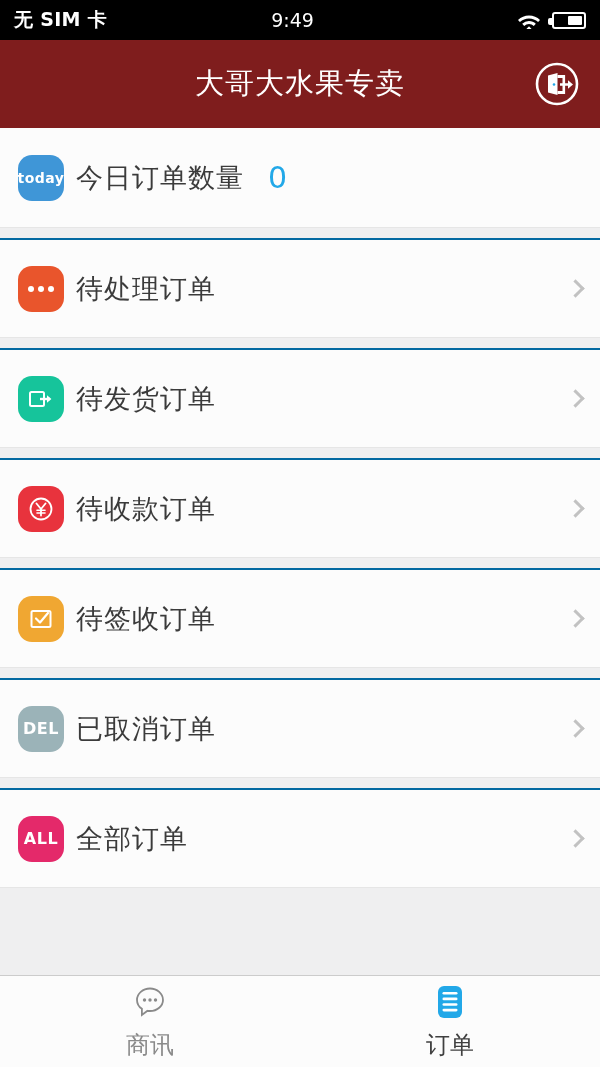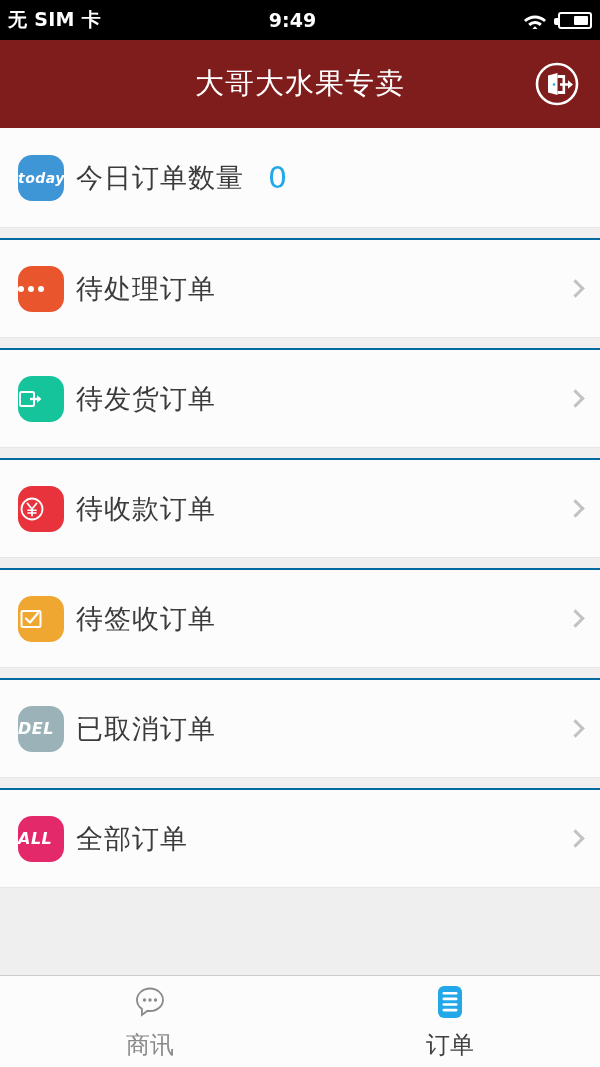--- a/index.html
+++ b/index.html
@@ -6,26 +6,26 @@
   html, body {
     width:600px; height:1067px;
     font-family:"DejaVu Sans","Liberation Sans",sans-serif;
     background:#efefef; overflow:hidden;
   }
   .phone { width:600px; height:1067px; position:relative; display:flex; flex-direction:column; background:#efeff0; }
 
   
   .statusbar {
     height:40px; background:#000; color:#fff; flex:0 0 40px;
-    display:flex; align-items:center; padding:0 8px; position:relative;
+    display:flex; align-items:center; padding:0 14px; position:relative;
   }
   .sb-carrier { font-size:19px; font-weight:bold; letter-spacing:.3px; }
   .sb-time {
     position:absolute; left:0; right:15px; text-align:center;
-    font-size:19px; font-weight:bold; pointer-events:none;
+    font-size:19px; font-weight:normal; pointer-events:none;
   }
   .sb-right { margin-left:auto; display:flex; align-items:center; gap:10px; }
   .wifi { width:26px; height:19px; position:relative; }
   .battery { width:34px; height:17px; border:2px solid #fff; border-radius:3px; position:relative; display:flex; align-items:center; }
   .battery::after {
     content:""; position:absolute; left:-6px; top:4px; width:4px; height:7px;
     background:#fff; border-radius:2px 0 0 2px;
   }
   .battery-fill { height:9px; background:#fff; margin-left:auto; margin-right:2px; border-radius:1px; }
 
@@ -44,22 +44,22 @@
   .list { flex:1 1 auto; background:#efeff0; overflow:hidden; }
   .gap { height:10px; background:#efeff0; }
   .row {
     height:100px; background:#fcfcfc; display:flex; align-items:center;
     padding:0 18px 0 18px; cursor:pointer; position:relative;
     border-top:2px solid #0369a1; border-bottom:1px solid #e6e6e6;
   }
   .row.first { border-top:none; }
   .icon-sq {
     width:46px; height:46px; border-radius:14px; flex:0 0 46px;
-    display:flex; align-items:center; 
-    color:#fff; position:relative;font-style:italic;
+    display:flex; align-items:center; justify-content:center;
+    color:#fff; position:relative;
   }
   .icon-text { font-size:16px; font-weight:bold; letter-spacing:.5px; }
   .icon-text.small { font-size:14px; font-weight:bold; }
   .row-label {
     margin-left:12px; font-size:27px; color:#3b3b3b; letter-spacing:1px;
   }
   .row-count { margin-left:24px; font-size:30px; color:#22a8e8; }
   .chev {
     margin-left:auto; width:13px; height:13px;
     border-right:3px solid #c2c2c2; border-top:3px solid #c2c2c2;

